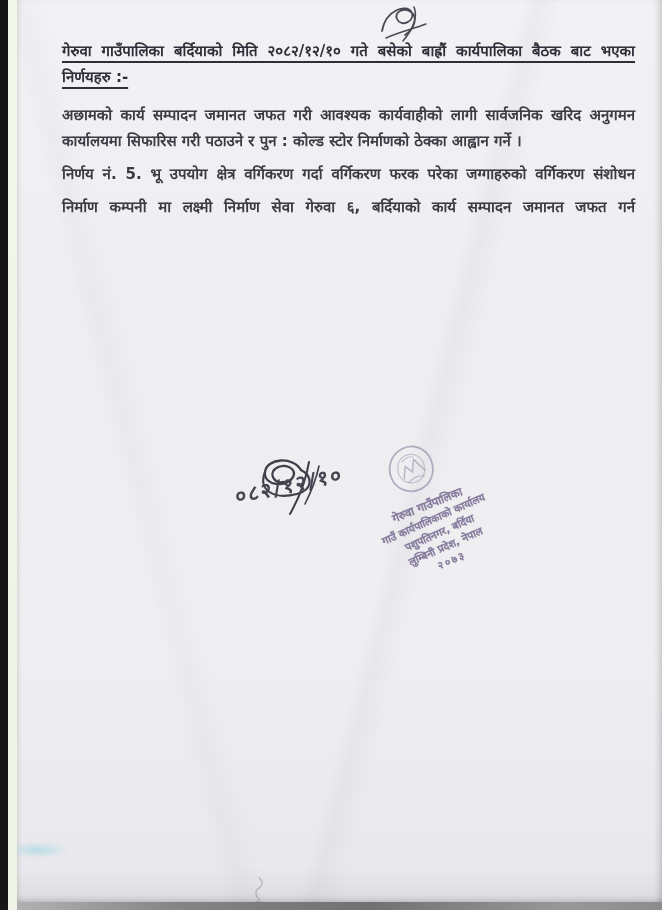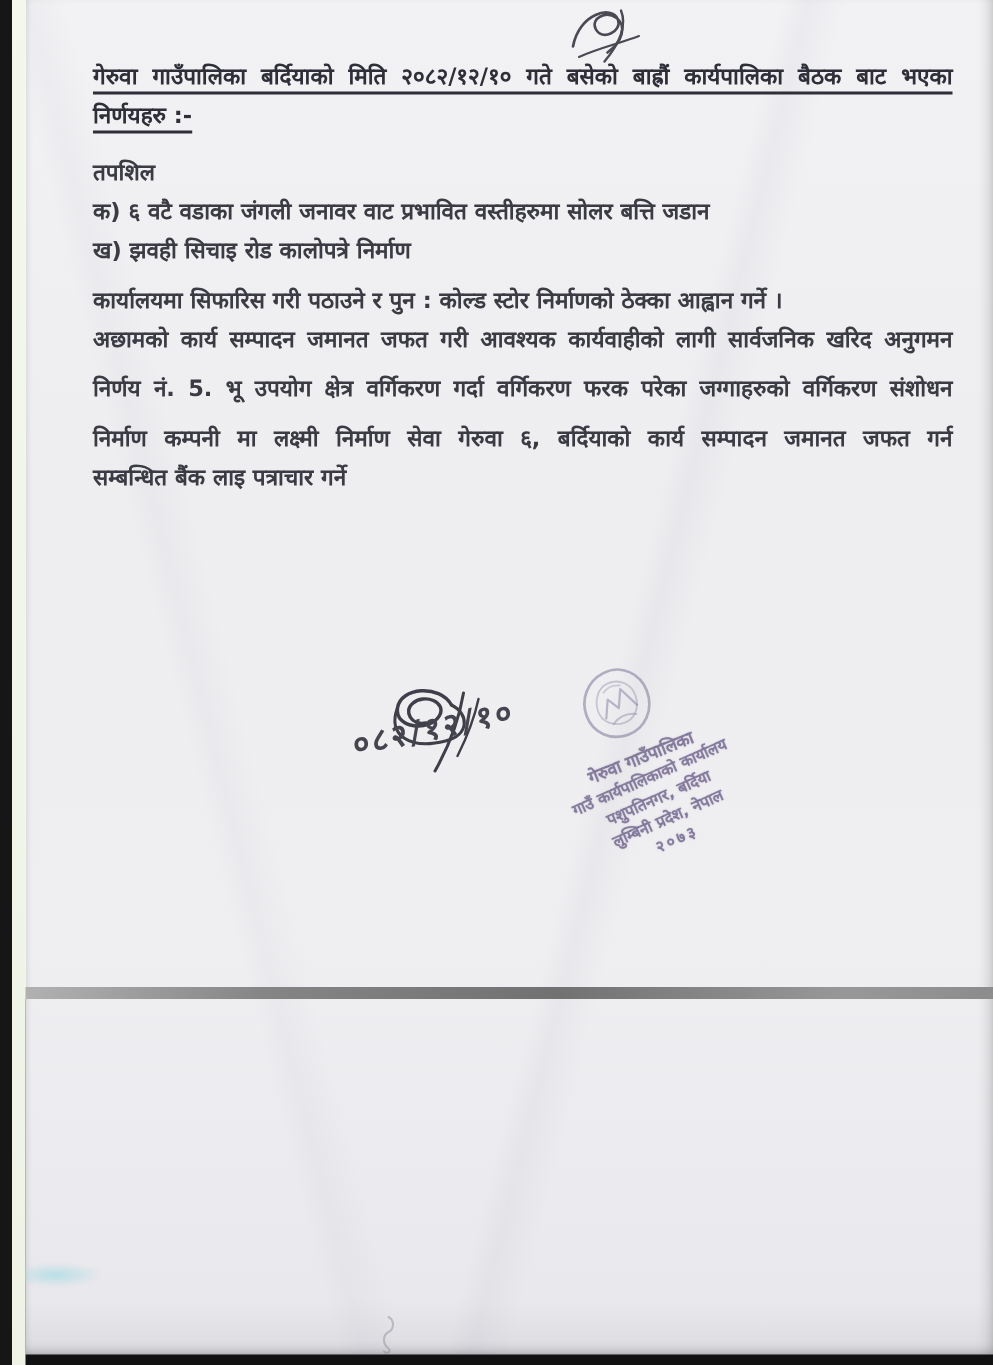--- a/index.html
+++ b/index.html
@@ -1,21 +1,21 @@
 <!DOCTYPE html>
 <html><head>
 <meta charset="utf-8">
 <style>
   html,body{margin:0;padding:0;}
   body{
     width:662px;height:910px;overflow:hidden;
     font-family:"DejaVu Sans","Liberation Sans",sans-serif;
     background:#111;
   }
-  .scan{position:relative;width:662px;height:666px;background:#ffffff;}
+  .scan{position:relative;width:662px;height:910px;background:#1d4ed8;}
   
   .strip-black{position:absolute;left:0;top:0;width:8px;height:910px;background:#161616;z-index:6;}
   .strip-light{position:absolute;left:8px;top:0;width:9px;height:910px;background:linear-gradient(180deg,#f3f7ec,#eef3e6);z-index:5;}
   .strip-bottom{position:absolute;left:14px;right:0;bottom:0;height:8px;
     background:linear-gradient(90deg,#b2b2b2,#858585 25%,#717171 55%,#989898 85%,#8c8c8c);z-index:5;}
   
   .page{position:absolute;left:17px;top:0;width:645px;height:903px;z-index:2;
     background:
       linear-gradient(104deg, rgba(0,0,0,0) 58%, rgba(110,110,125,0.05) 60%, rgba(0,0,0,0) 63%),
       linear-gradient(76deg, rgba(0,0,0,0) 24%, rgba(110,110,125,0.04) 26%, rgba(0,0,0,0) 29%),
@@ -72,44 +72,38 @@
       <path d="M 14 37 C 27 31, 41 28, 54 23" stroke="#4a4a54" stroke-width="1.4"></path>
     </svg>
 
     <div class="doc">
       <div class="header">
           <div class="line j"><span class="u">गेरुवा गाउँपालिका बर्दियाको मिति २०८२/१२/१० गते बसेको बाह्रौं कार्यपालिका बैठक बाट भएका</span></div>
           <div class="line"><span class="u">निर्णयहरु :-</span></div>
         </div>
 
       <div class="para">
-        <div>
-            <div class="line"><span>तपशिल</span></div>
-            <div class="line"><span>क) ६ वटै वडाका जंगली जनावर वाट प्रभावित वस्तीहरुमा सोलर बत्ति जडान</span></div>
-            <div class="line"><span>ख) झवही सिचाइ रोड कालोपत्रे निर्माण</span></div>
-          </div>
       </div>
 
       <div class="para">
         <div>
+            <div class="line j"><span>अछामको कार्य सम्पादन जमानत जफत गरी आवश्यक कार्यवाहीको लागी सार्वजनिक खरिद अनुगमन</span></div>
             <div class="line"><span>कार्यालयमा सिफारिस गरी पठाउने र पुन : कोल्ड स्टोर निर्माणको ठेक्का आह्वान गर्ने ।</span></div>
-            <div class="line j"><span>अछामको कार्य सम्पादन जमानत जफत गरी आवश्यक कार्यवाहीको लागी सार्वजनिक खरिद अनुगमन</span></div>
           </div>
       </div>
 
       <div class="para">
         <div>
             <div class="line j"><span>निर्णय नं. 5. भू उपयोग क्षेत्र वर्गिकरण गर्दा वर्गिकरण फरक परेका जग्गाहरुको वर्गिकरण संशोधन</span></div>
           </div>
       </div>
 
       <div class="para">
         <div>
             <div class="line j"><span>निर्माण कम्पनी मा लक्ष्मी निर्माण सेवा गेरुवा ६, बर्दियाको कार्य सम्पादन जमानत जफत गर्न</span></div>
-            <div class="line"><span>सम्बन्धित बैंक लाइ पत्राचार गर्ने</span></div>
           </div>
       </div>
     </div>
 
     <div class="signature-block">
       <svg class="sig-scribble" viewBox="0 0 100 62">
         <path d="M 58 16 C 50 2, 24 4, 22 18 C 20 32, 44 34, 50 23 C 55 14, 40 8, 32 15 C 26 20, 31 30, 41 28" stroke="#3f3f49" stroke-width="2.3"></path>
         <path d="M 22 18 C 15 36, 30 46, 54 40 C 70 36, 70 22, 58 16" stroke="#3f3f49" stroke-width="2.1"></path>
         <path d="M 66 8 C 63 26, 56 44, 47 60" stroke="#3f3f49" stroke-width="2"></path>
         <path d="M 76 12 C 73 26, 68 38, 62 50" stroke="#3f3f49" stroke-width="1.6"></path>

